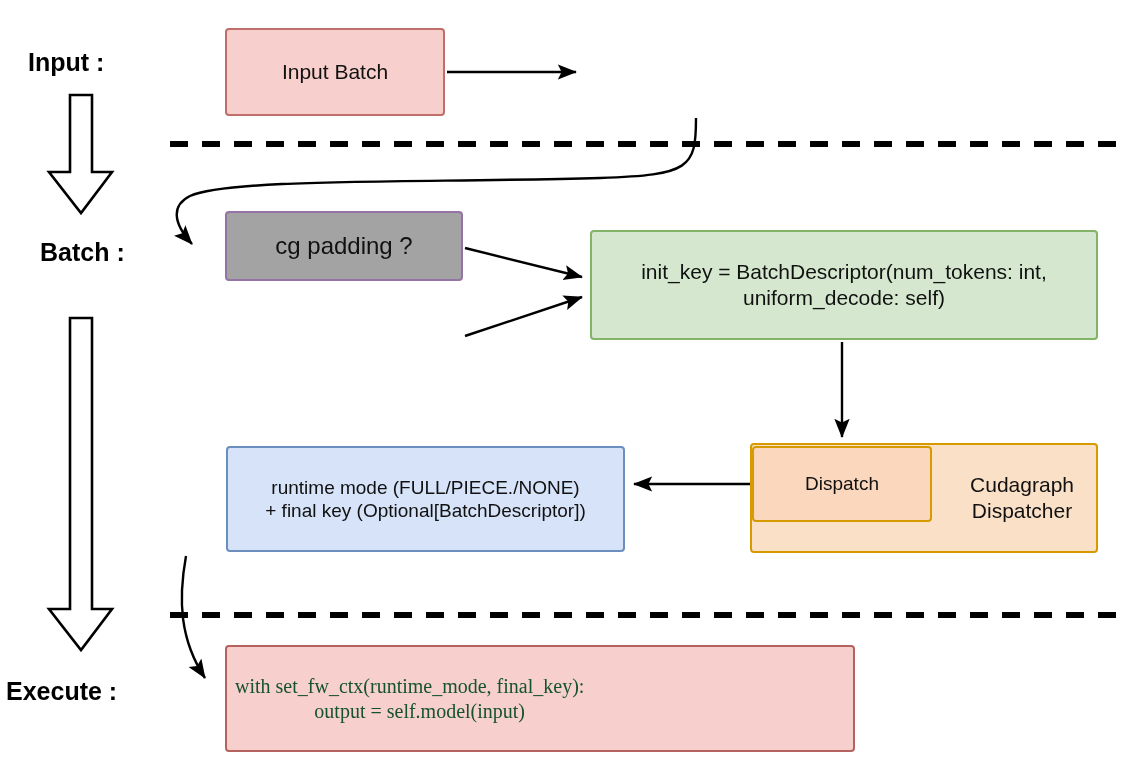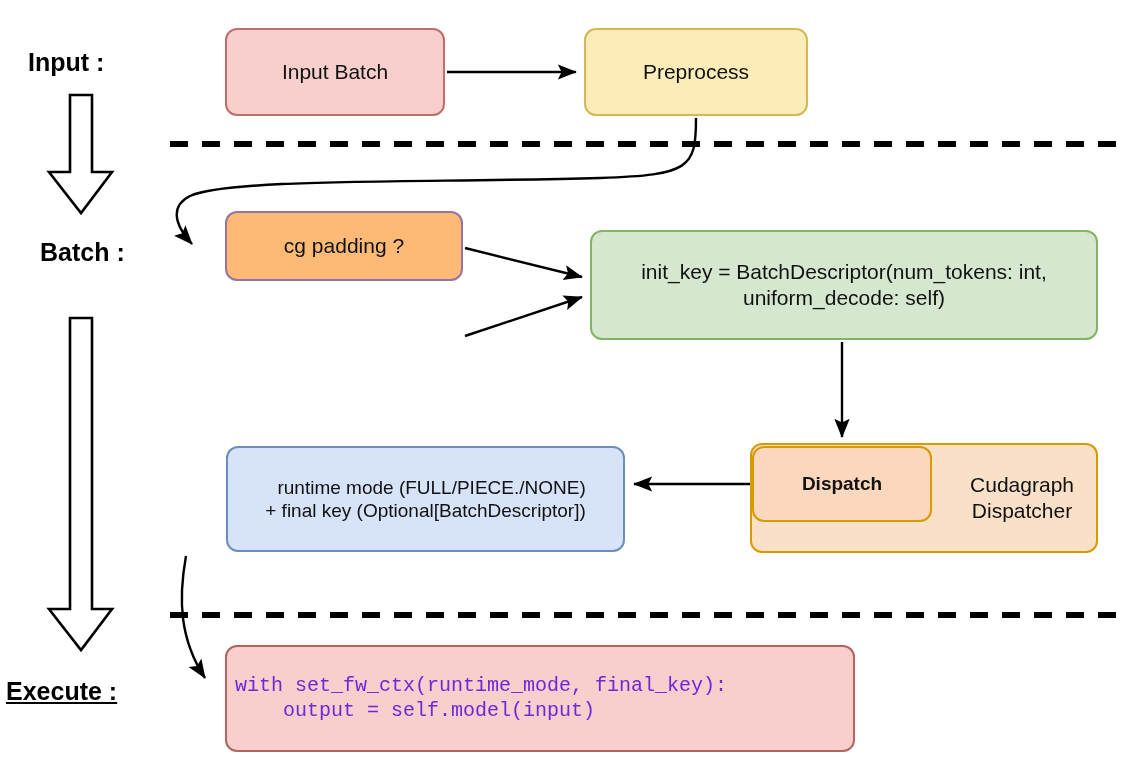--- a/index.html
+++ b/index.html
@@ -36,50 +36,50 @@
     white-space: nowrap;
     letter-spacing: 0px;
   }
   .node {
     position: absolute;
     box-sizing: border-box;
     display: flex;
     align-items: center;
     justify-content: center;
     text-align: center;
-    border-radius: 12px;
+    border-radius: 4px;
     border-style: solid;
     border-width: 2px;
     font-family: "Liberation Sans", sans-serif;
     color: #111111;
     line-height: 1.22;
     padding: 2px 8px;
     white-space: pre-line;
   }
   .node.code {
-    font-family: Liberation Mono, monospace;
+    font-family: Liberation Serif, serif;
     justify-content: flex-start;
-    text-align: left;
+    text-align: center;
     white-space: pre;
-    color: #6d28d9;
+    color: #14532d;
   }
   .n-input-batch {
     background: #f7cfcc;
     border-color: #c06e6a;
     font-size: 21px;
   }
   .n-preprocess {
     background: #fcecb8;
     border-color: #d6b656;
     font-size: 21px;
   }
   .n-purple {
-    background: #fdba74;
+    background: #a3a3a3;
     border-color: #9673a6;
-    font-size: 21px;
+    font-size: 24px;
   }
   .n-green {
     background: #d5e8cf;
     border-color: #82b366;
     font-size: 21px;
   }
   .n-blue {
     background: #d6e3f8;
     border-color: #6c8ebf;
     font-size: 19px;
@@ -89,21 +89,20 @@
     border-color: #d79b00;
     font-size: 21px;
     align-items: center;
     justify-content: flex-end;
     padding-right: 22px;
   }
   .n-orange-inner {
     background: #fad7bd;
     border-color: #d79b00;
     font-size: 19px;
-    font-weight: bold;
   }
   .n-code {
     background: #f7cfcc;
     border-color: #b5635f;
     font-size: 20px;
   }
 </style>
 </head>
 <body>
 
@@ -132,36 +131,35 @@
 
     <line x1="170" y1="144" x2="1122" y2="144" stroke="#000000" stroke-width="6" stroke-dasharray="18 14" stroke-linecap="butt"></line>
     <line x1="170" y1="615" x2="1122" y2="615" stroke="#000000" stroke-width="6" stroke-dasharray="18 14" stroke-linecap="butt"></line>
 
     <path d="M 70,95 L 92,95 L 92,172 L 112,172 L 81,213 L 49,172 L 70,172 Z" fill="#ffffff" stroke="#000000" stroke-width="2.6" stroke-linejoin="miter"></path>
     <path d="M 70,318 L 92,318 L 92,609 L 112,609 L 81,650 L 49,609 L 70,609 Z" fill="#ffffff" stroke="#000000" stroke-width="2.6" stroke-linejoin="miter"></path>
   </svg>
 
   <div class="stage-label" style="left:28px; top:48px;">Input :</div>
   <div class="stage-label" style="left:40px; top:238px;">Batch :</div>
-  <div class="stage-label" style="left:6px; top:677px;text-decoration:underline;">Execute :</div>
+  <div class="stage-label" style="left:6px; top:677px;">Execute :</div>
 
   <div class="node n-input-batch" style="left:225px; top:28px; width:220px; height:88px;">Input Batch</div>
 
-  <div class="node n-preprocess" style="left:584px; top:28px; width:224px; height:88px;">Preprocess</div>
 
   <div class="node n-purple" style="left:225px; top:211px; width:238px; height:70px;">cg padding ?</div>
 
 
   <div class="node n-green" style="left:590px; top:230px; width:508px; height:110px;">init_key = BatchDescriptor(num_tokens: int,
 uniform_decode: self)</div>
 
   <div class="node n-orange-outer" style="left:750px; top:443px; width:348px; height:110px;">Cudagraph
 Dispatcher</div>
 
   <div class="node n-orange-inner" style="left:752px; top:446px; width:180px; height:76px;">Dispatch</div>
 
-  <div class="node n-blue" style="left:226px; top:446px; width:399px; height:106px;text-align:right;">runtime mode (FULL/PIECE./NONE)
+  <div class="node n-blue" style="left:226px; top:446px; width:399px; height:106px;">runtime mode (FULL/PIECE./NONE)
 + final key (Optional[BatchDescriptor])</div>
 
   <div class="node n-code code" style="left:225px; top:645px; width:630px; height:107px;">with set_fw_ctx(runtime_mode, final_key):
     output = self.model(input)</div>
 
 </div>
 
 </body></html>

